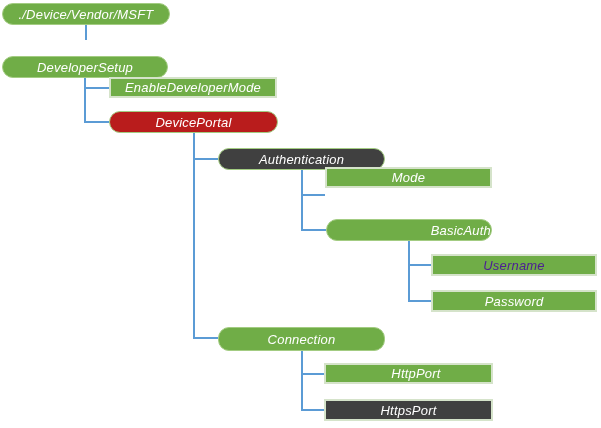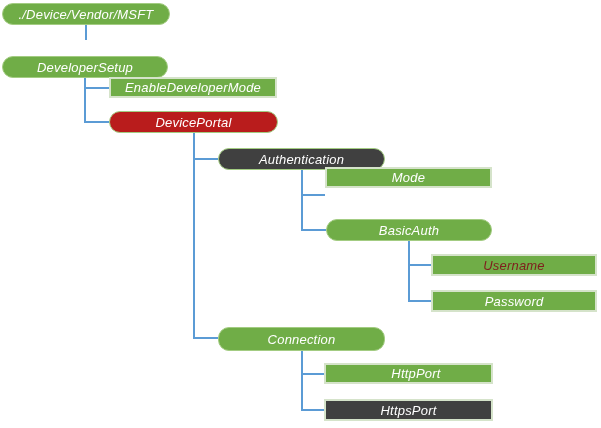--- a/index.html
+++ b/index.html
@@ -70,24 +70,24 @@
     </div>
     <div class="node pill" style="left: 109px; top: 111px; width: 169px; height: 22px; background: #b91c1c; color: rgb(255, 255, 255); border: 1px solid rgb(163, 204, 130);">
       <span>DevicePortal</span>
     </div>
     <div class="node pill" style="left: 218px; top: 148px; width: 167px; height: 22px; background: #404040; color: rgb(255, 255, 255); border: 1px solid rgb(163, 204, 130);">
       <span>Authentication</span>
     </div>
     <div class="node rect" style="left: 325px; top: 167px; width: 167px; height: 21px; background: rgb(112, 173, 71); color: rgb(255, 255, 255); border: 2px solid rgb(213, 227, 202);">
       <span>Mode</span>
     </div>
-    <div class="node pill" style="left: 326px; top: 219px; width: 166px; height: 22px; background: rgb(112, 173, 71); color: rgb(255, 255, 255); border: 1px solid rgb(163, 204, 130);">
+    <div class="node pill" style="left: 326px; top: 219px; width: 166px; height: 22px; background: rgb(112, 173, 71); color: rgb(255, 255, 255); border: 1px solid rgb(163, 204, 130); justify-content: flex-end;">
       <span>BasicAuth</span>
     </div>
-    <div class="node rect" style="left: 431px; top: 254px; width: 166px; height: 22px; background: rgb(112, 173, 71); color: #7f1d1d; border: 2px solid rgb(213, 227, 202);">
+    <div class="node rect" style="left: 431px; top: 254px; width: 166px; height: 22px; background: rgb(112, 173, 71); color: #4c1d95; border: 2px solid rgb(213, 227, 202);">
       <span>Username</span>
     </div>
     <div class="node rect" style="left: 431px; top: 290px; width: 166px; height: 22px; background: rgb(112, 173, 71); color: rgb(255, 255, 255); border: 2px solid rgb(213, 227, 202);">
       <span>Password</span>
     </div>
     <div class="node pill" style="left: 218px; top: 327px; width: 167px; height: 24px; background: rgb(112, 173, 71); color: rgb(255, 255, 255); border: 1px solid rgb(163, 204, 130);">
       <span>Connection</span>
     </div>
     <div class="node rect" style="left: 324px; top: 363px; width: 169px; height: 21px; background: rgb(112, 173, 71); color: rgb(255, 255, 255); border: 2px solid rgb(213, 227, 202); padding-left: 15px;">
       <span>HttpPort</span>

